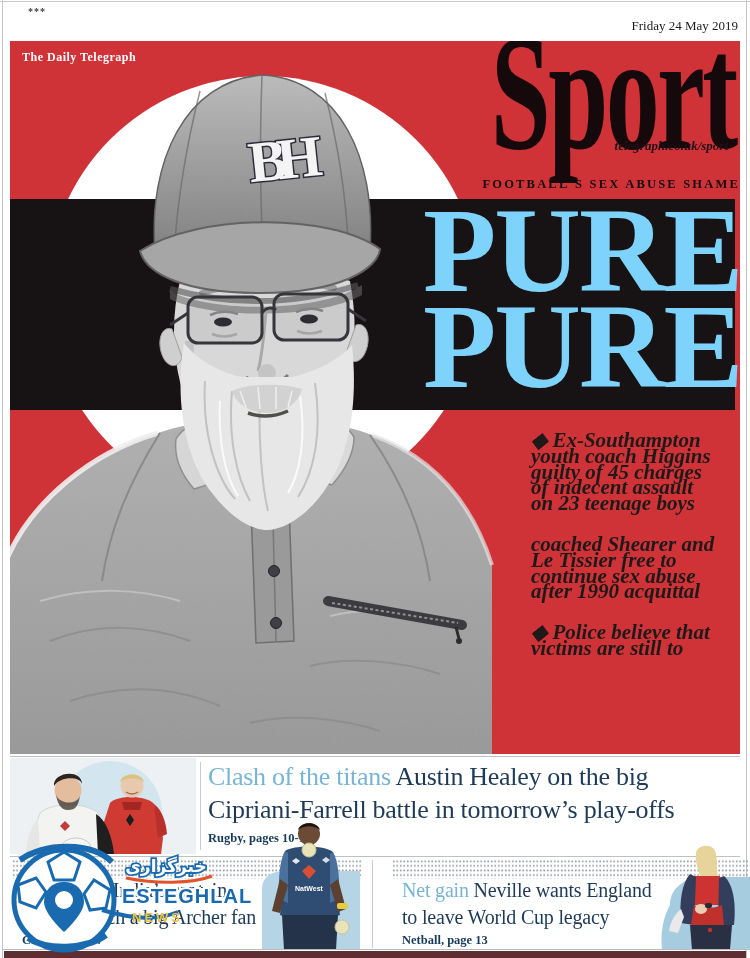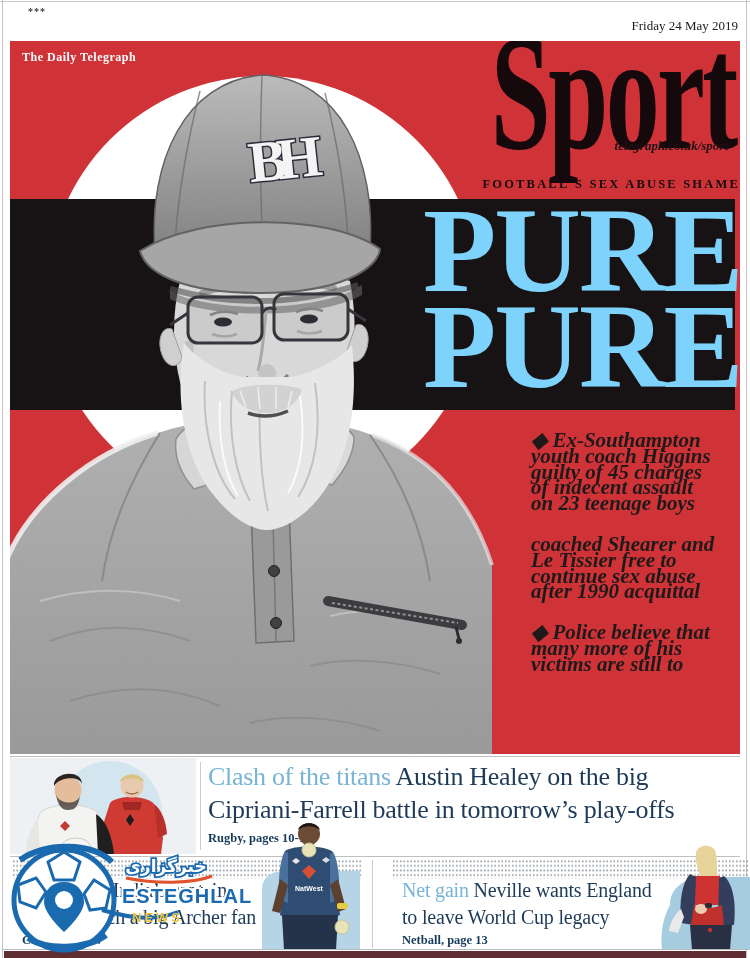--- a/index.html
+++ b/index.html
@@ -185,21 +185,20 @@
           <div class="bullet-line">on 23 teenage boys</div>
         </div>
         <div class="bullet-para">
           <div class="bullet-line">coached Shearer and</div>
           <div class="bullet-line">Le Tissier free to</div>
           <div class="bullet-line">continue sex abuse</div>
           <div class="bullet-line">after 1990 acquittal</div>
         </div>
         <div class="bullet-para">
           <div class="bullet-line">◆ Police believe that</div>
-          <div class="bullet-line">many more of his</div>
           <div class="bullet-line">victims are still to</div>
         </div>
       </div>
   </section>
 
   <section class="rugby-strip">
     <div class="rugby-photo">
       <svg width="186" height="96" viewBox="0 0 186 96">
         <circle cx="100" cy="55" r="52" fill="#d3e5ef"></circle>
 

